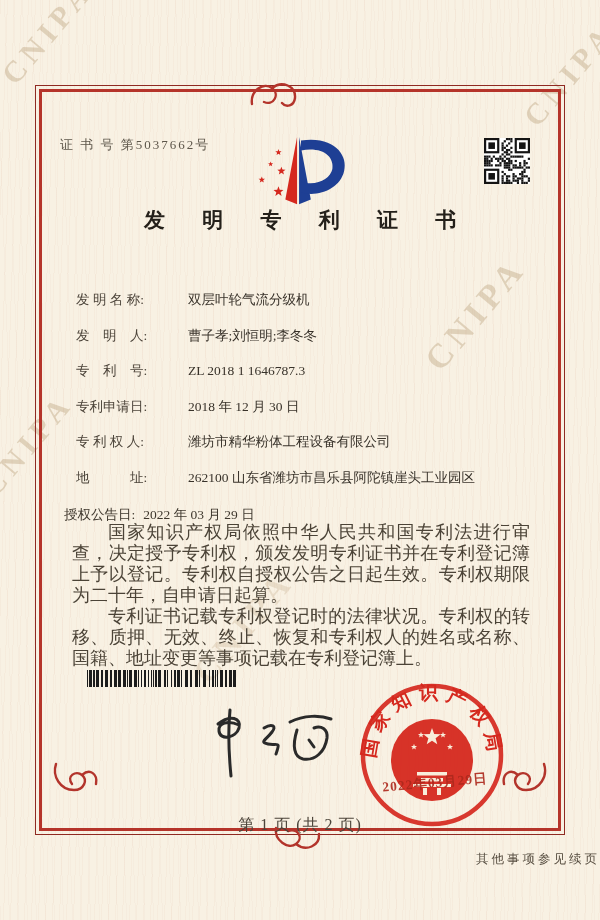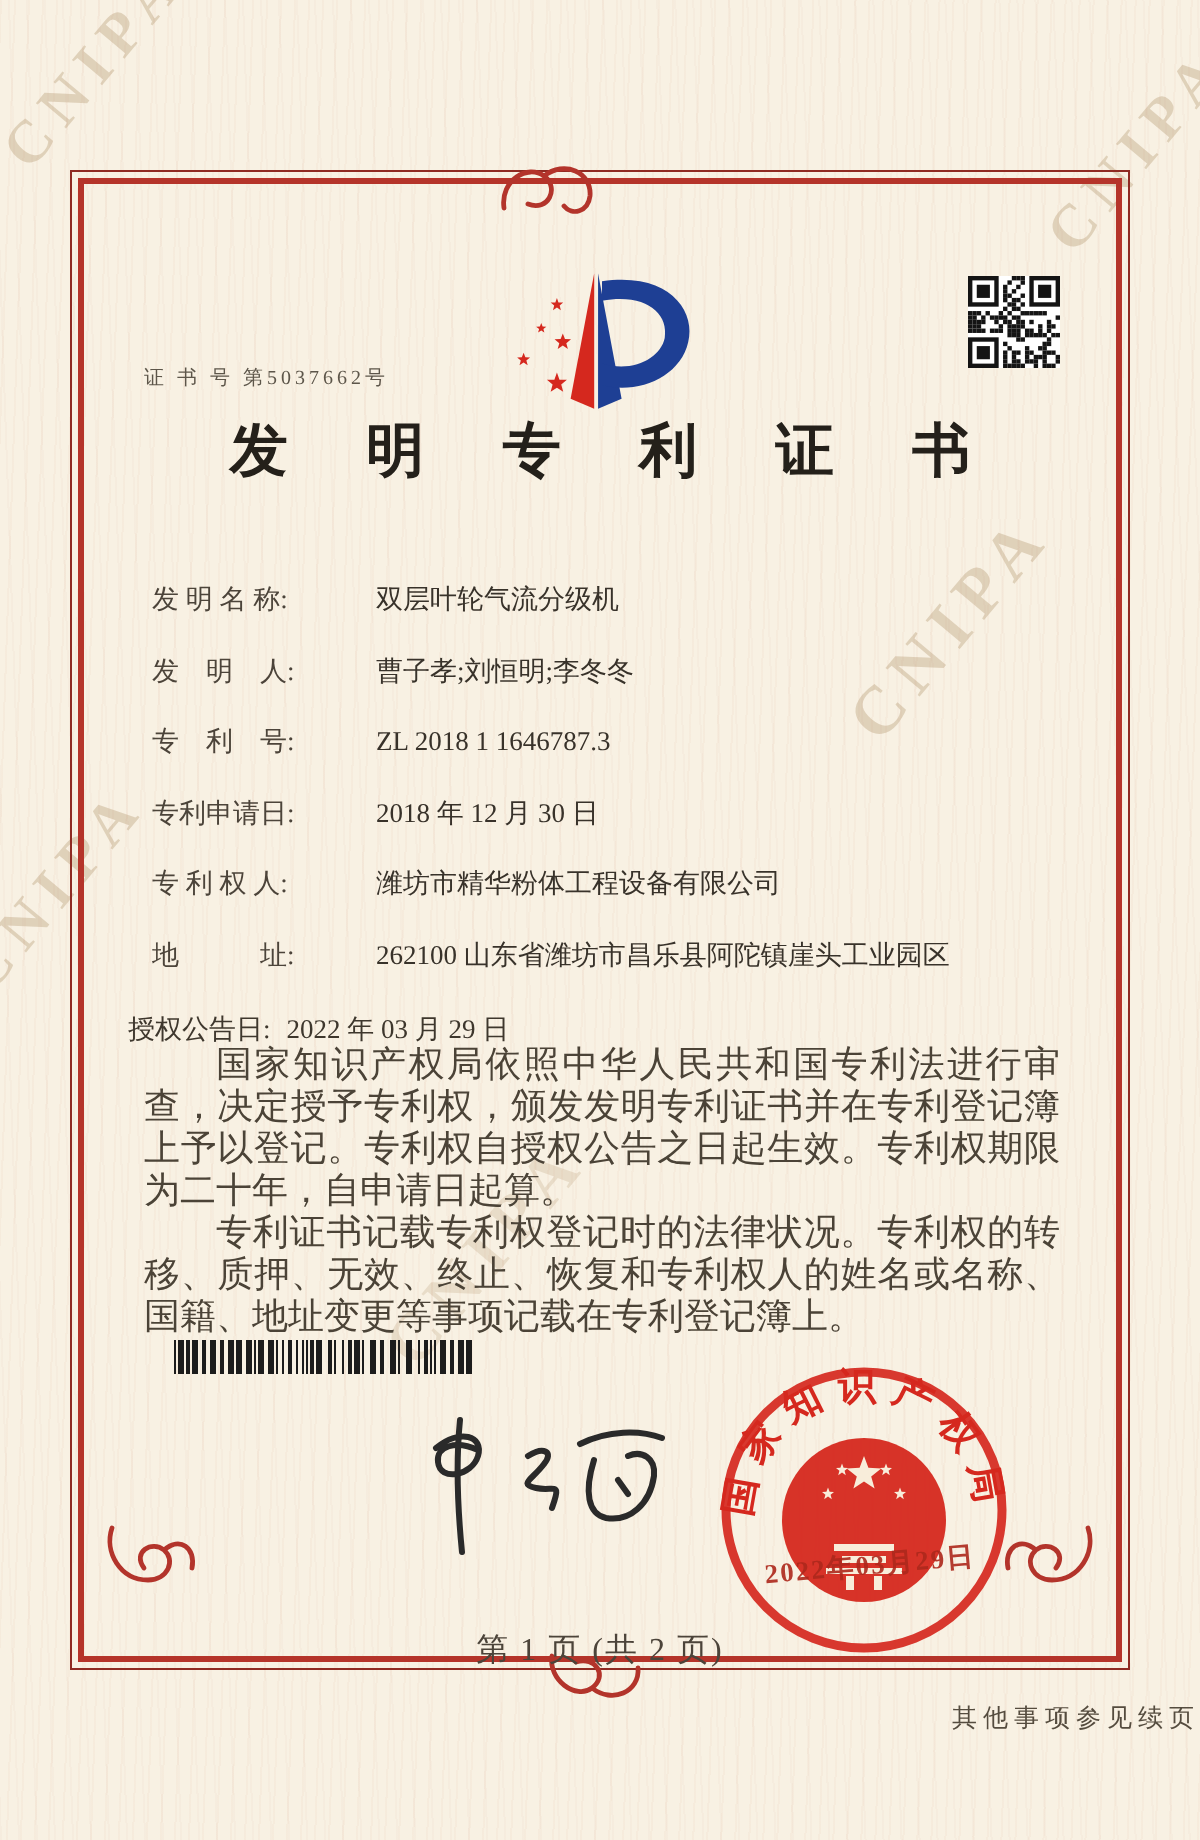--- a/index.html
+++ b/index.html
@@ -20,29 +20,28 @@
   }
   .frame-outer{
     position:absolute;left:35px;top:85px;width:528px;height:748px;
     border:1px solid #8f2a22;
   }
   .frame-inner{
     position:absolute;left:3px;top:3px;right:3px;bottom:3px;
     border:3px solid #b5342a;
   }
   .cert-no{
-    position:absolute;left:72px;top:136px;font-size:10px;letter-spacing:2px;color:#5d564a;
+    position:absolute;left:60px;top:136px;font-size:13px;letter-spacing:2px;color:#5d564a;
     white-space:pre;
-    margin-top:46px;
   }
   .logo{position:absolute;left:252px;top:131px;}
   .qr{position:absolute;left:484px;top:138px;}
   .title{
     position:absolute;left:0;top:206px;width:100%;text-align:center;
-    font-size:29px;font-weight:bold;letter-spacing:16px;color:#24201a;
+    font-size:21px;font-weight:bold;letter-spacing:16px;color:#24201a;
     text-indent:16px; 
   }
   .fields{position:absolute;left:76px;top:290px;width:460px;}
   .frow{display:flex;margin-bottom:16.5px;font-size:13.5px;line-height:19px;}
   .flabel{width:112px;white-space:pre;color:#4c443a;flex:none;}
   .fvalue{white-space:pre;color:#38322a;}
   .grant-row{position:absolute;left:64px;top:506px;width:460px;font-size:13.5px;display:flex;}
   .grant-row .pair2{position:absolute;left:235px;top:0;}
   .legal{
     position:absolute;left:72px;top:522px;width:458px;

